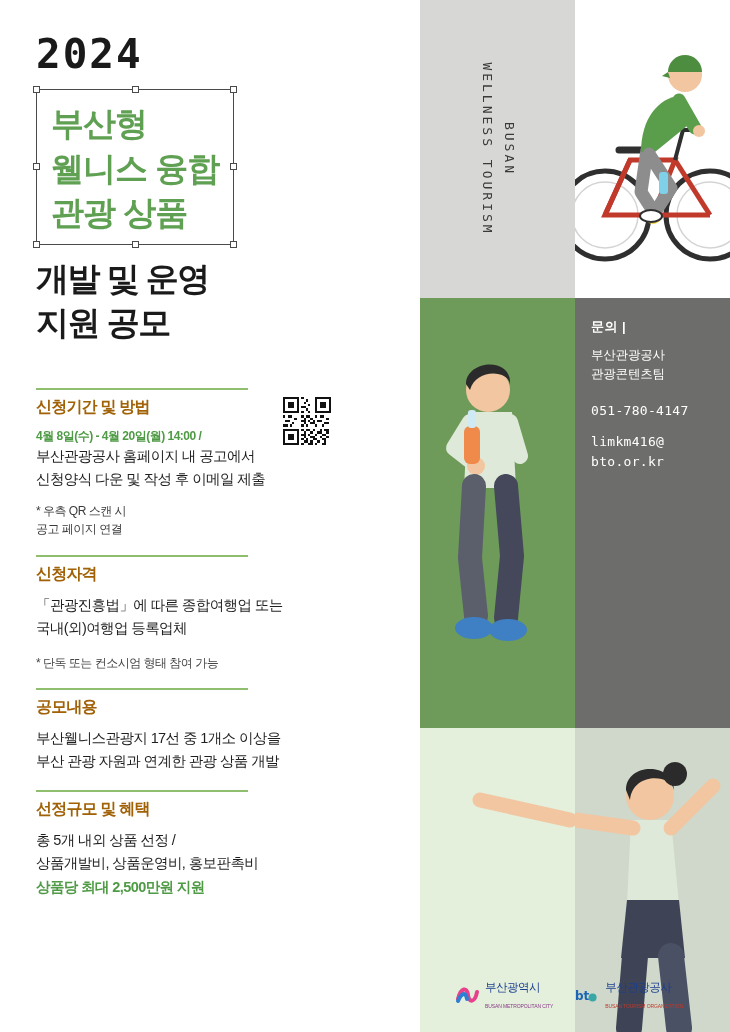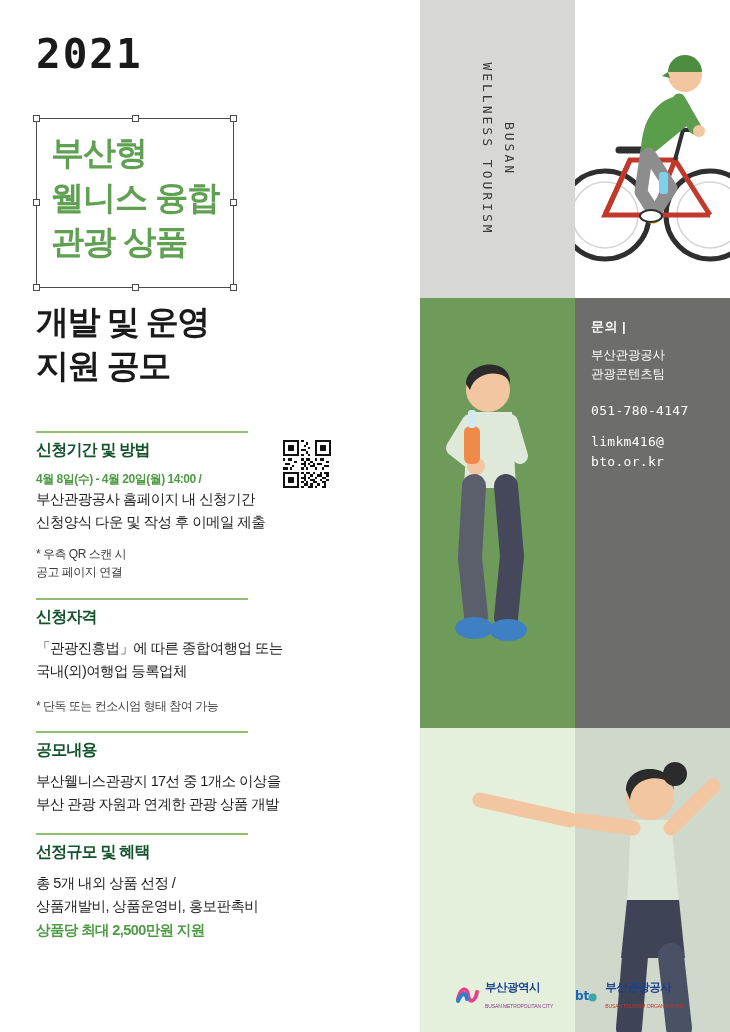--- a/index.html
+++ b/index.html
@@ -103,24 +103,23 @@
     font-weight: bold;
     letter-spacing: 2px;
     color: #1a1a1a;
     line-height: 1;
     margin-bottom: 14px;
   }
 
   .title-box {
     position: relative;
     border: 1.5px solid #4a4a4a;
-    padding: 12px 14px 22px 14px;
+    padding: 12px 14px 8px 14px;
     display: inline-block;
     margin-bottom: 12px;
-    margin-top: 29px;
   }
   .title-box .hl {
     font-size: 33px;
     font-weight: bold;
     color: #5fa052;
     line-height: 1.35;
     letter-spacing: -1px;
     white-space: nowrap;
   }
   
@@ -151,21 +150,21 @@
   
   .section { margin-bottom: 16px; position: relative; }
   .sec-rule {
     width: 212px; height: 2px;
     background: #8fbf6e;
     margin-bottom: 7px;
   }
   .sec-head {
     font-size: 16px;
     font-weight: bold;
-    color: #14532d;
+    color: #a16207;
     letter-spacing: -0.8px;
     margin-bottom: 9px;
   }
   .sec-body {
     font-size: 14.5px;
     color: #1f1f1f;
     line-height: 1.62;
     letter-spacing: -0.6px;
   }
   .note {
@@ -208,21 +207,21 @@
     left: 455px; bottom: 20px;
     display: flex; align-items: center; gap: 22px;
   }
   .logo { display: flex; align-items: center; gap: 6px; }
   .logo-mark {
     width: 24px; height: 24px;
     display: flex; align-items: center; justify-content: center;
   }
   .logo-text { line-height: 1.05; }
   .logo-main {
-    font-size: 11.5px; font-weight: bold; color: #1a3f8f;
+    font-size: 11.5px; font-weight: normal; color: #1a3f8f;
     letter-spacing: -0.5px;
     margin-top: 20px;
   }
   .logo-sub {
     font-size: 5px; color: #8a3a8a; letter-spacing: -0.1px;
   }
   .logo-sub-b { font-size: 5px; color: #c0392b; letter-spacing: -0.1px; }
 </style>
 </head>
 <body>
@@ -336,21 +335,21 @@
 
         <path d="M52 172 L104 172 L110 230 L46 230 Z" fill="#3e4455"></path>
         <path d="M60 228 L54 300" stroke="#3e4455" stroke-width="26" fill="none" stroke-linecap="round"></path>
         <path d="M96 228 L104 300" stroke="#4a5165" stroke-width="26" fill="none" stroke-linecap="round"></path>
       </svg>
     </div>
   </div>
 
   <div class="left-col">
 
-    <div class="year">2021</div>
+    <div class="year">2024</div>
 
     <div class="title-box">
       <div class="hl">부산형</div>
       <div class="hl">웰니스 융합</div>
       <div class="hl">관광 상품</div>
       <span class="handle h-tl"></span>
       <span class="handle h-tc"></span>
       <span class="handle h-tr"></span>
       <span class="handle h-ml"></span>
       <span class="handle h-mr"></span>
@@ -363,21 +362,21 @@
       <div>개발 및 운영</div>
       <div>지원 공모</div>
     </div>
 
     
     <div class="section">
       <div class="sec-rule"></div>
       <div class="sec-head">신청기간 및 방법</div>
       <div class="period">4월 8일(수) - 4월 20일(월) 14:00 /</div>
       <div class="sec-body">
-        <div>부산관광공사 홈페이지 내 신청기간</div>
+        <div>부산관광공사 홈페이지 내 공고에서</div>
         <div>신청양식 다운 및 작성 후 이메일 제출</div>
       </div>
       <div class="note">
         <div>* 우측 QR 스캔 시</div>
         <div>   공고 페이지 연결</div>
       </div>
       <div class="qr">
         <svg width="48" height="48" viewBox="0 0 21 21" shape-rendering="crispEdges">
           <rect width="21" height="21" fill="#ffffff"></rect>
           <g fill="#111111">

